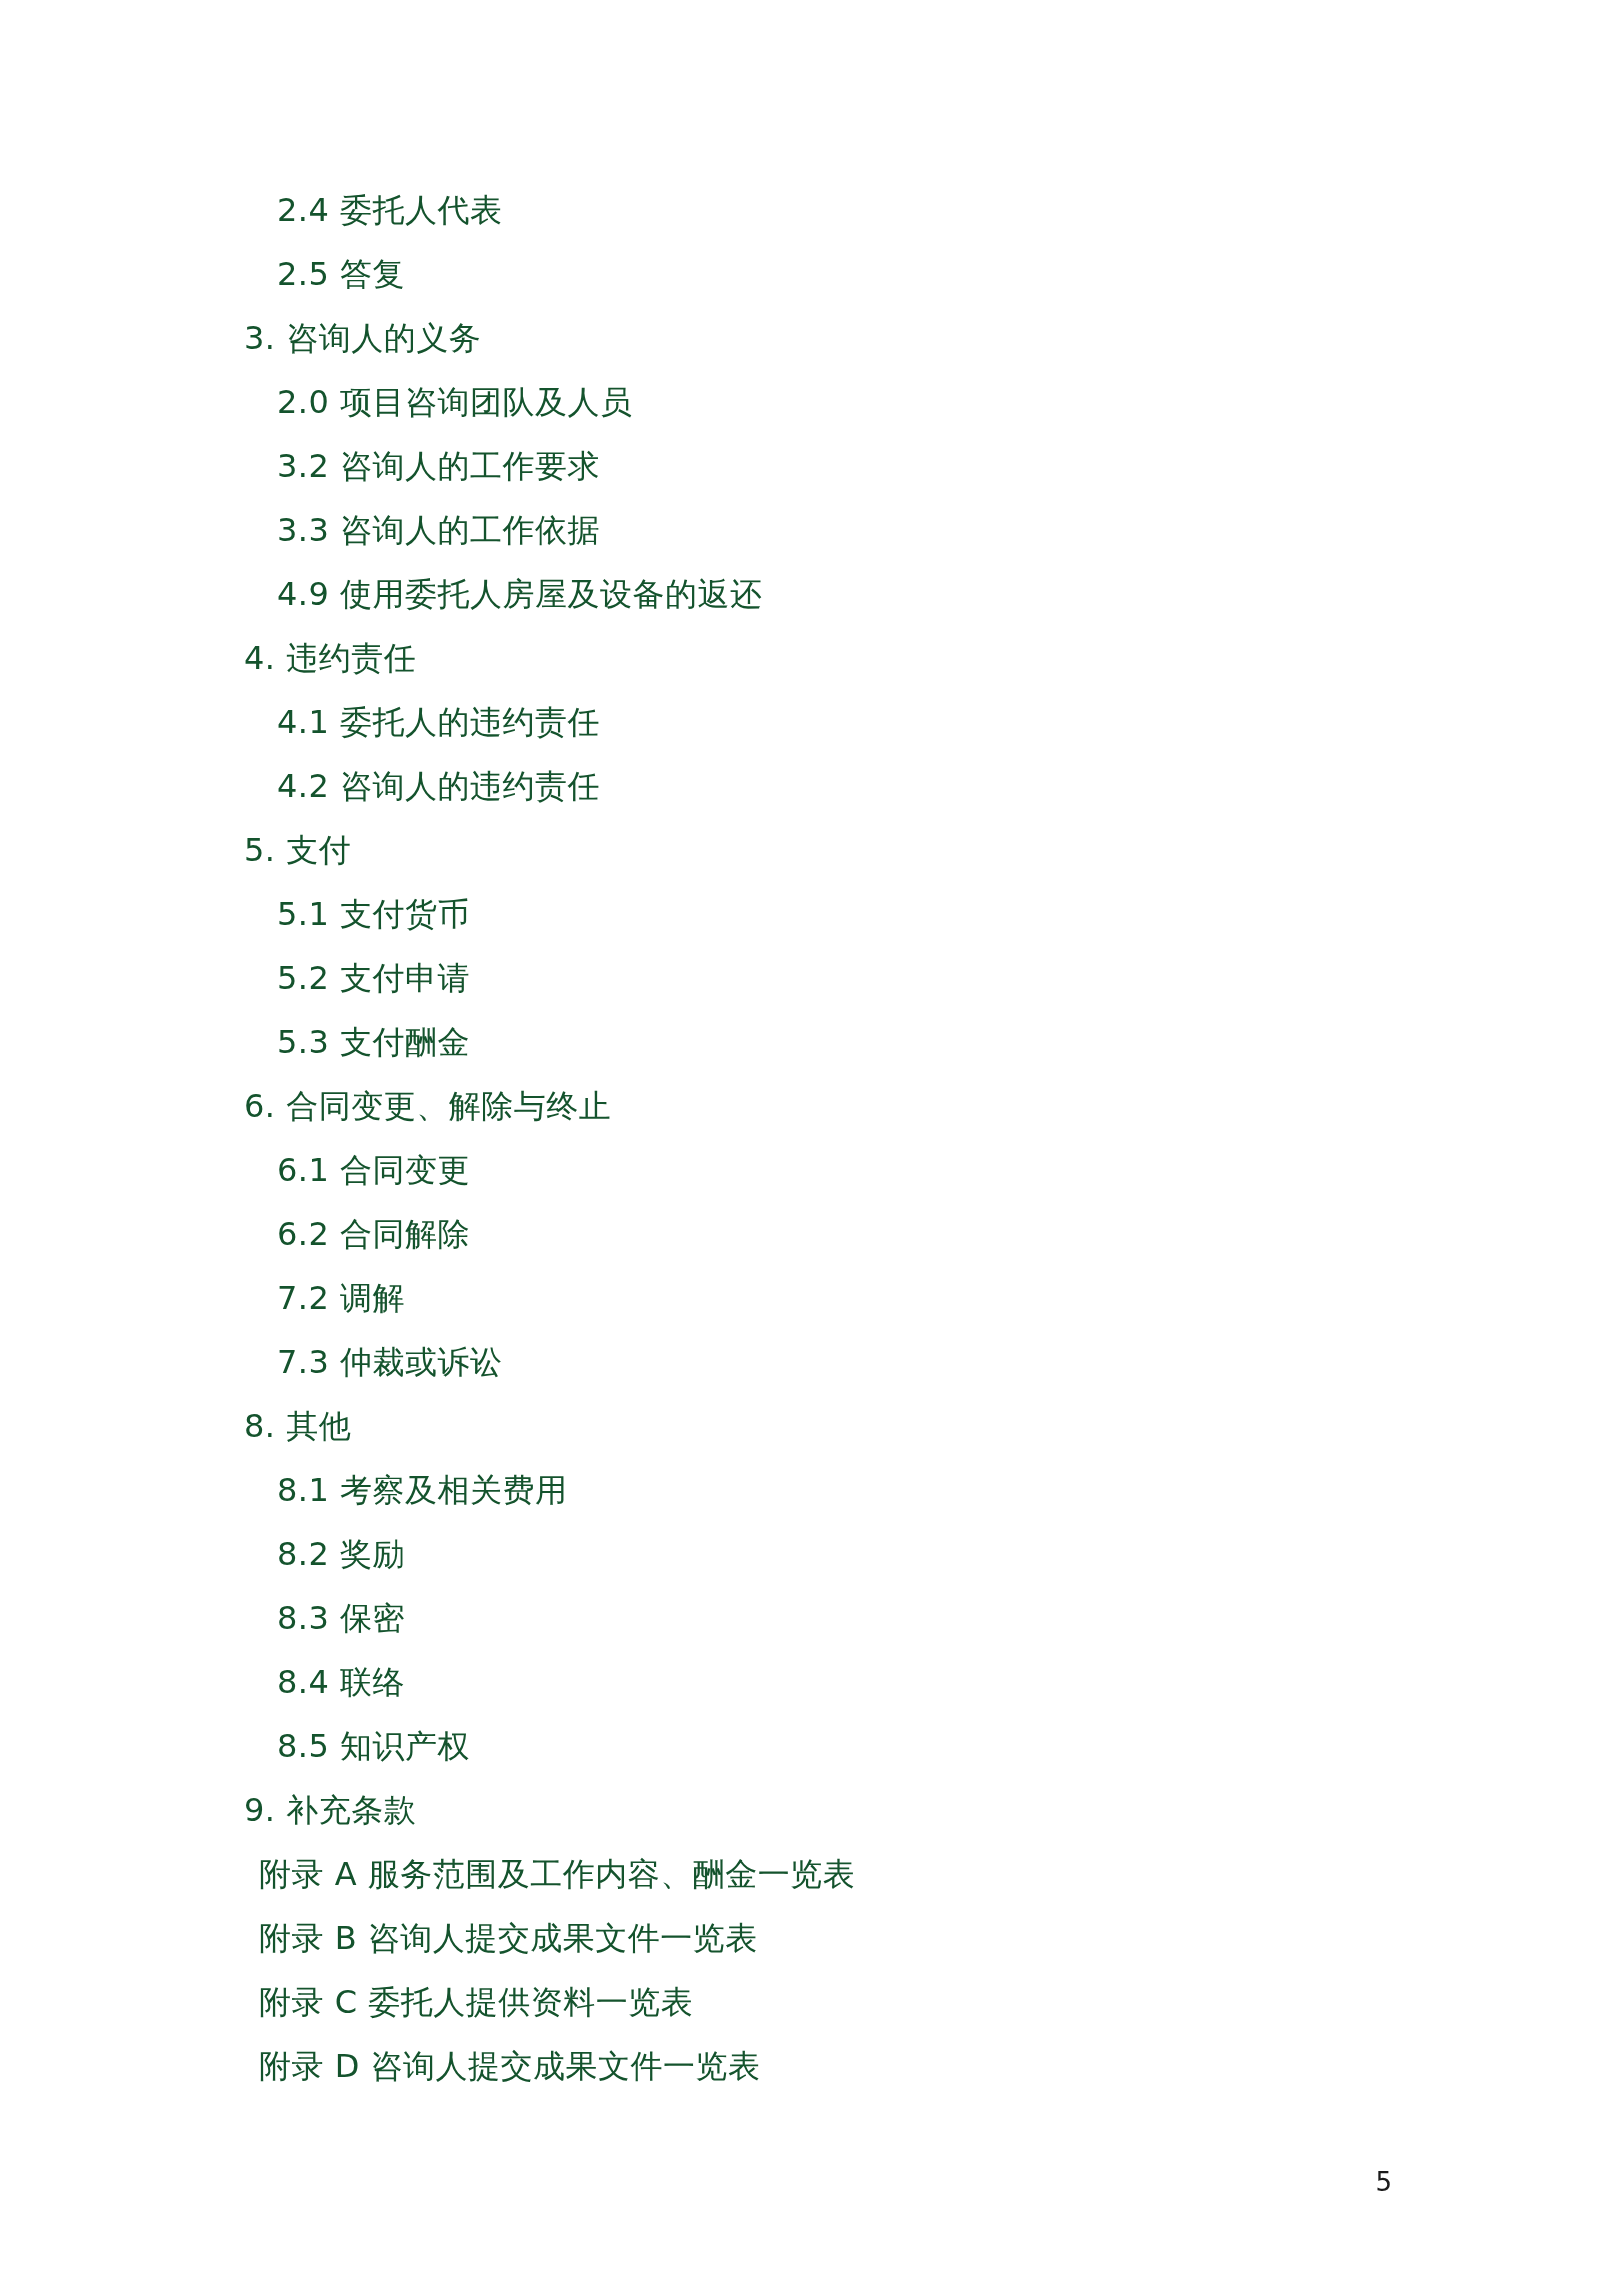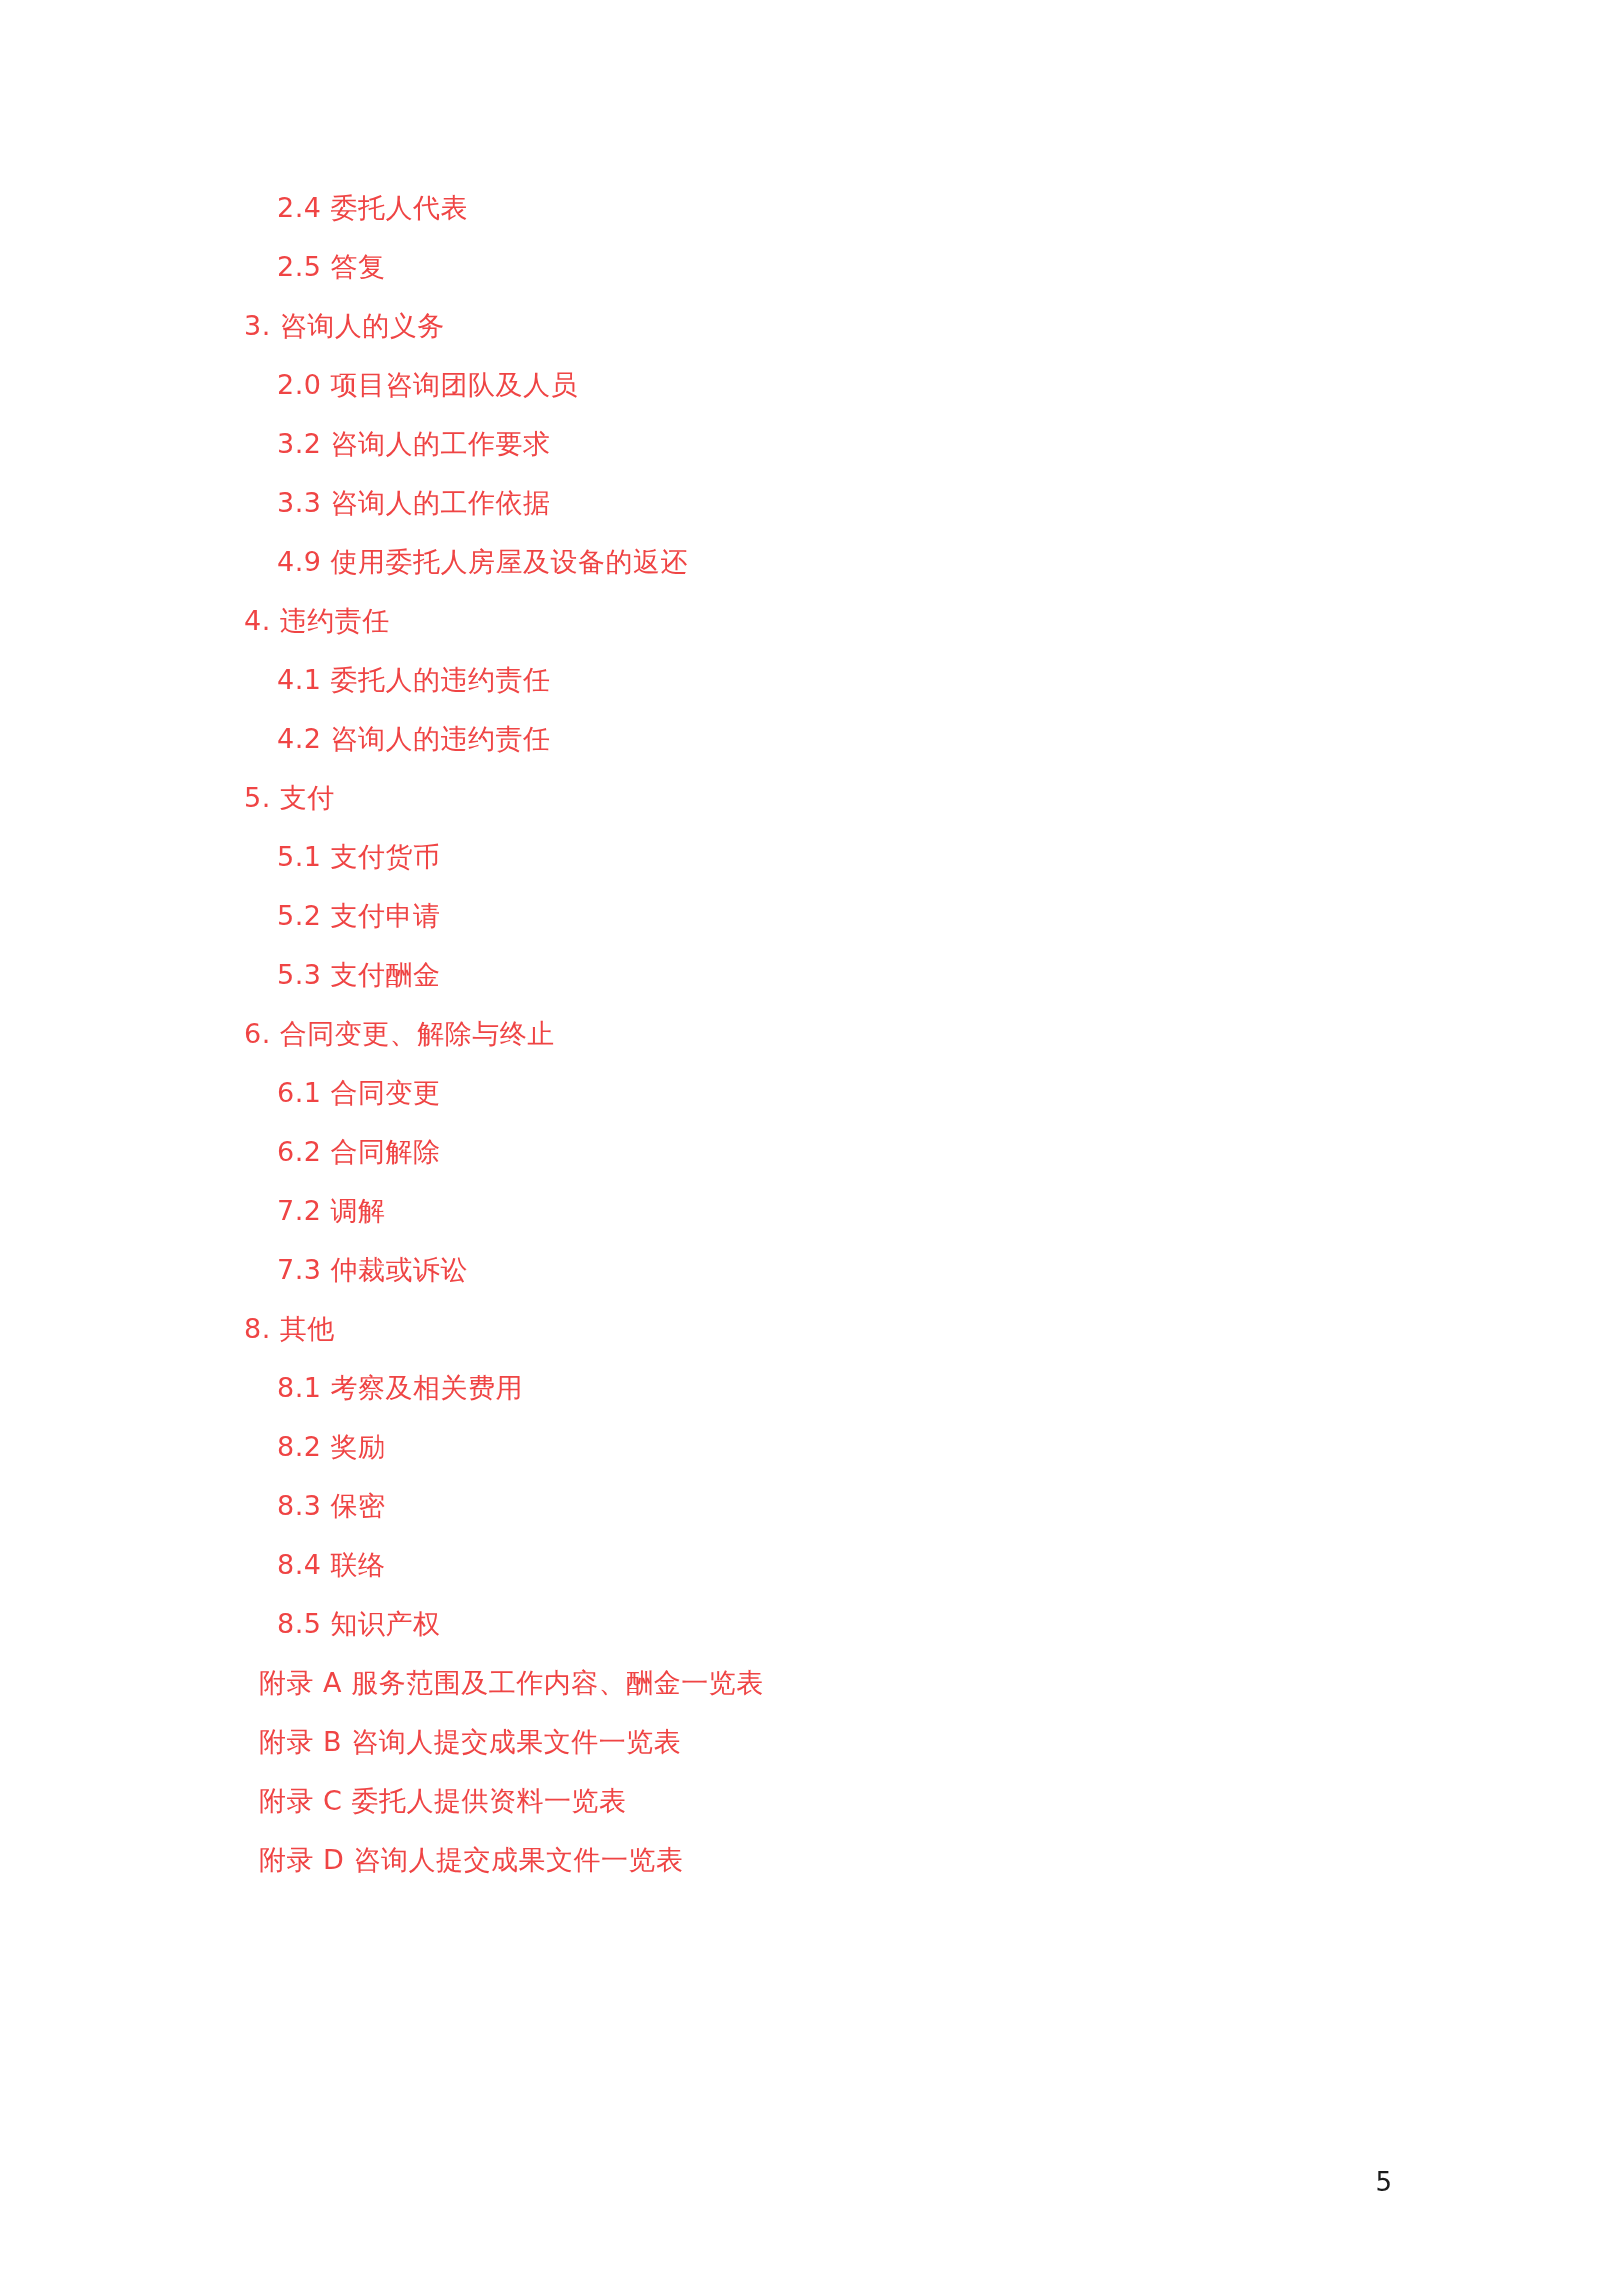--- a/index.html
+++ b/index.html
@@ -23,23 +23,23 @@
     height: 2285px;
     background: #ffffff;
   }
   .toc {
     position: absolute;
     top: 194px;
     left: 244px;
     width: 1140px;
   }
   .toc-entry {
-    font-size: 27px;
+    font-size: 32px;
     line-height: 1.0;
-    color: #ef4444;
+    color: #14532d;
     margin-bottom: 32px;
     white-space: nowrap;
     letter-spacing: 0.5px;
   }
   .lvl-1 {
     margin-left: 0px;
   }
   .lvl-2 {
     margin-left: 33px;
   }
@@ -79,20 +79,21 @@
     <div class="toc-entry lvl-2">6.1 合同变更</div>
     <div class="toc-entry lvl-2">6.2 合同解除</div>
     <div class="toc-entry lvl-2">7.2 调解</div>
     <div class="toc-entry lvl-2">7.3 仲裁或诉讼</div>
     <div class="toc-entry lvl-1">8. 其他</div>
     <div class="toc-entry lvl-2">8.1 考察及相关费用</div>
     <div class="toc-entry lvl-2">8.2 奖励</div>
     <div class="toc-entry lvl-2">8.3 保密</div>
     <div class="toc-entry lvl-2">8.4 联络</div>
     <div class="toc-entry lvl-2">8.5 知识产权</div>
+    <div class="toc-entry lvl-1">9. 补充条款</div>
     <div class="toc-entry appendix">附录 A 服务范围及工作内容、酬金一览表</div>
     <div class="toc-entry appendix">附录 B 咨询人提交成果文件一览表</div>
     <div class="toc-entry appendix">附录 C 委托人提供资料一览表</div>
     <div class="toc-entry appendix">附录 D 咨询人提交成果文件一览表</div>
   </div>
 
   <div class="page-number">5</div>
 
 </div>
 

